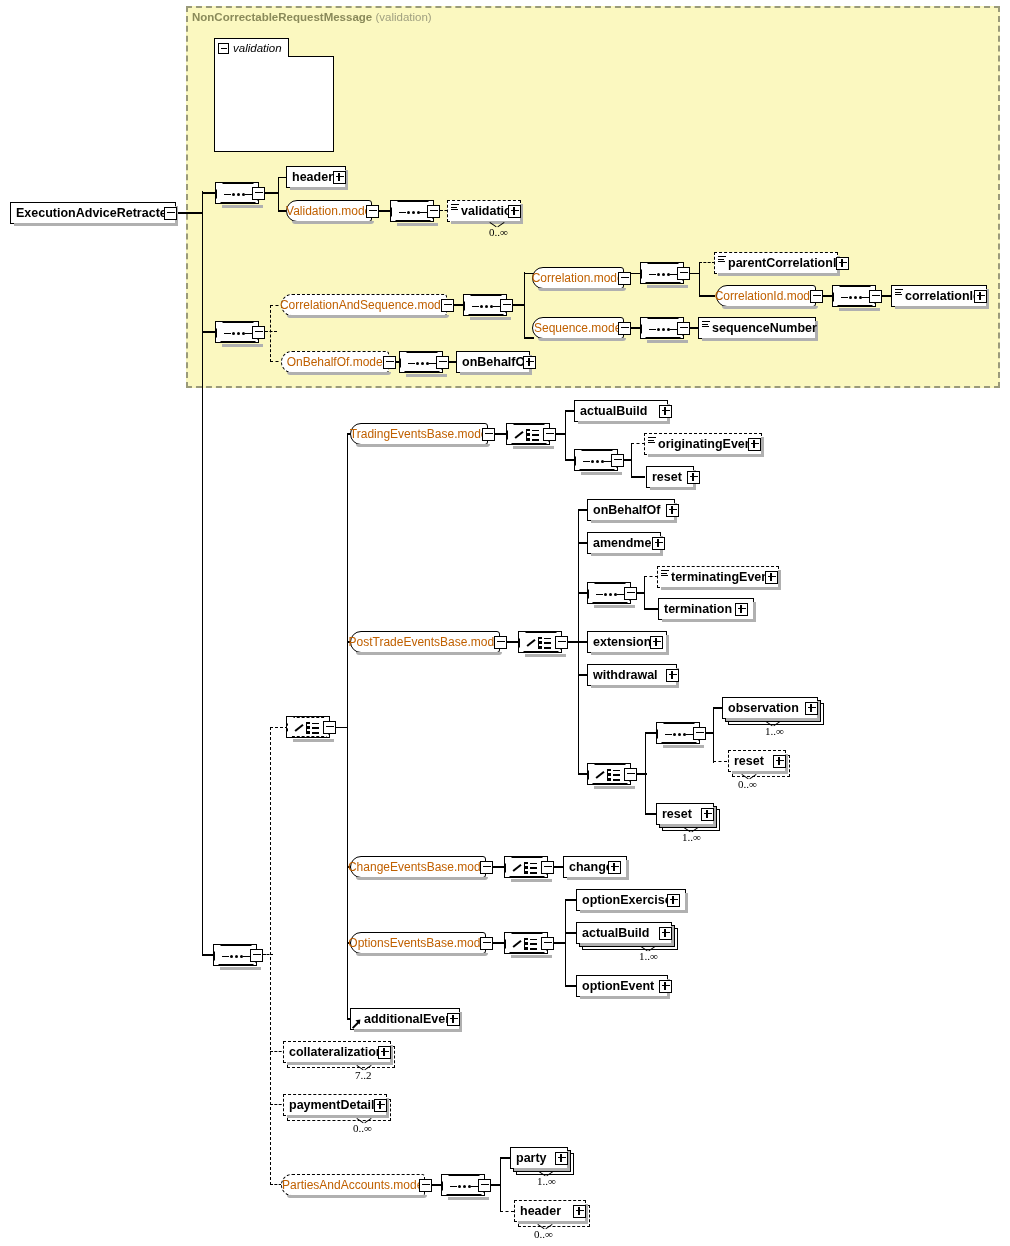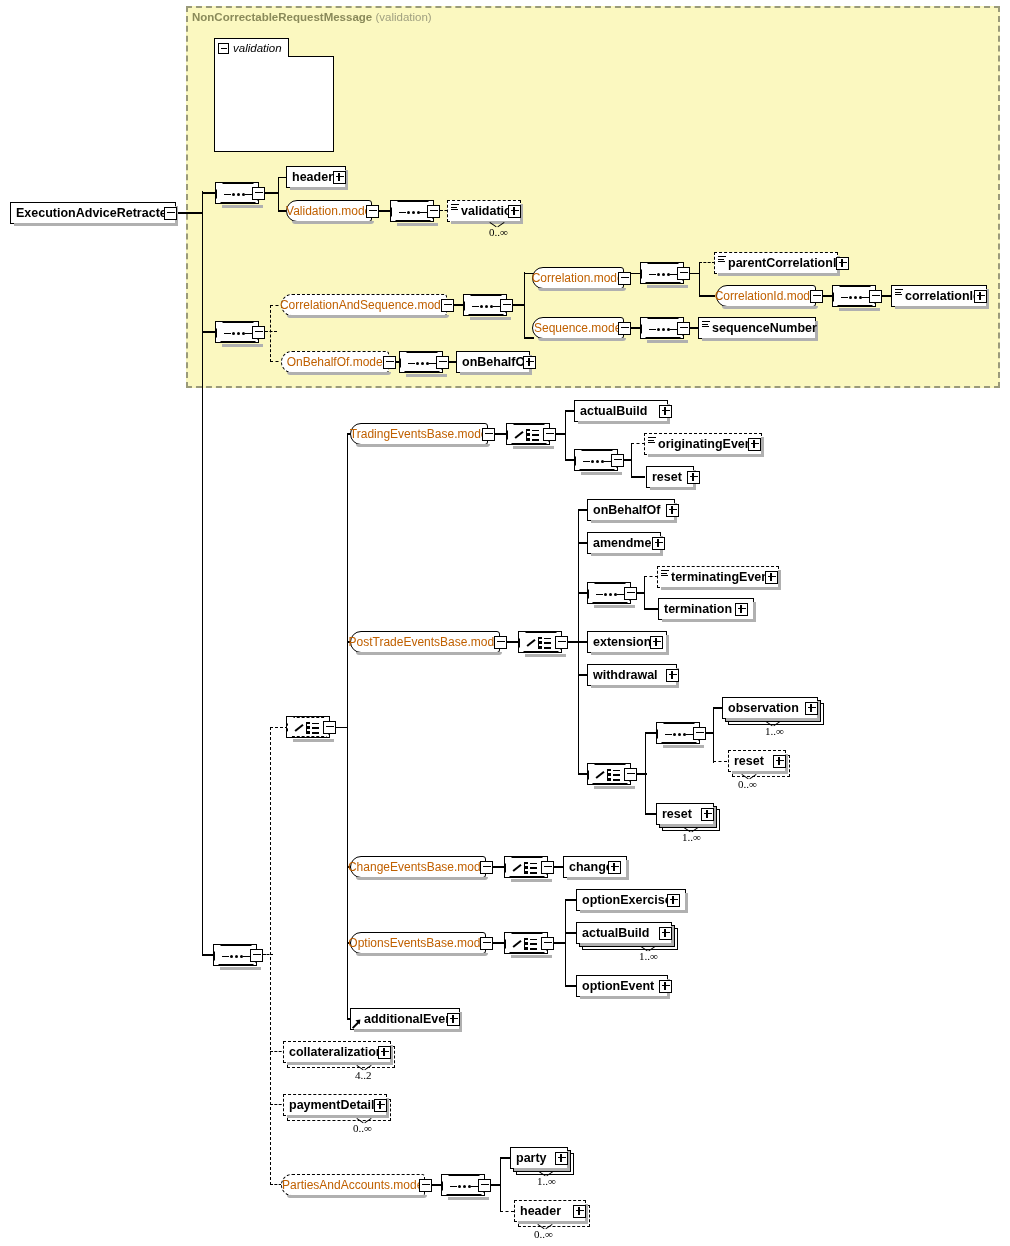--- a/index.html
+++ b/index.html
@@ -863,21 +863,21 @@
 
   <div class="ln d lh" style="left:270px; top:1051.4px; width:16px;"></div>
   <div class="stack" style="left:283px; top:1041px; width:118px; height:30px;">
     <div class="layer" style="left:4px; top:5px; width:108px; border-style:dashed;"></div>
   </div>
   <div class="node dashed bold" style="left:283px; top:1041px; width:108px;">
     <span class="lbl">collateralization</span>
   </div>
   <div class="tog plus" style="left:378px; top:1045.5px;"></div>
   <div class="tick" style="left:357px; top:1065px;"></div>
-  <div class="card" style="left:355px; top:1069px;">4..2</div>
+  <div class="card" style="left:355px; top:1069px;">7..2</div>
 
   <div class="ln d lh" style="left:270px; top:1104.4px; width:16px;"></div>
   <div class="stack" style="left:283px; top:1094px; width:114px; height:30px;">
     <div class="layer" style="left:4px; top:5px; width:104px; border-style:dashed;"></div>
   </div>
   <div class="node dashed bold" style="left:283px; top:1094px; width:104px;">
     <span class="lbl">paymentDetails</span>
   </div>
   <div class="tog plus" style="left:374px; top:1098.5px;"></div>
   <div class="tick" style="left:357px; top:1118px;"></div>

